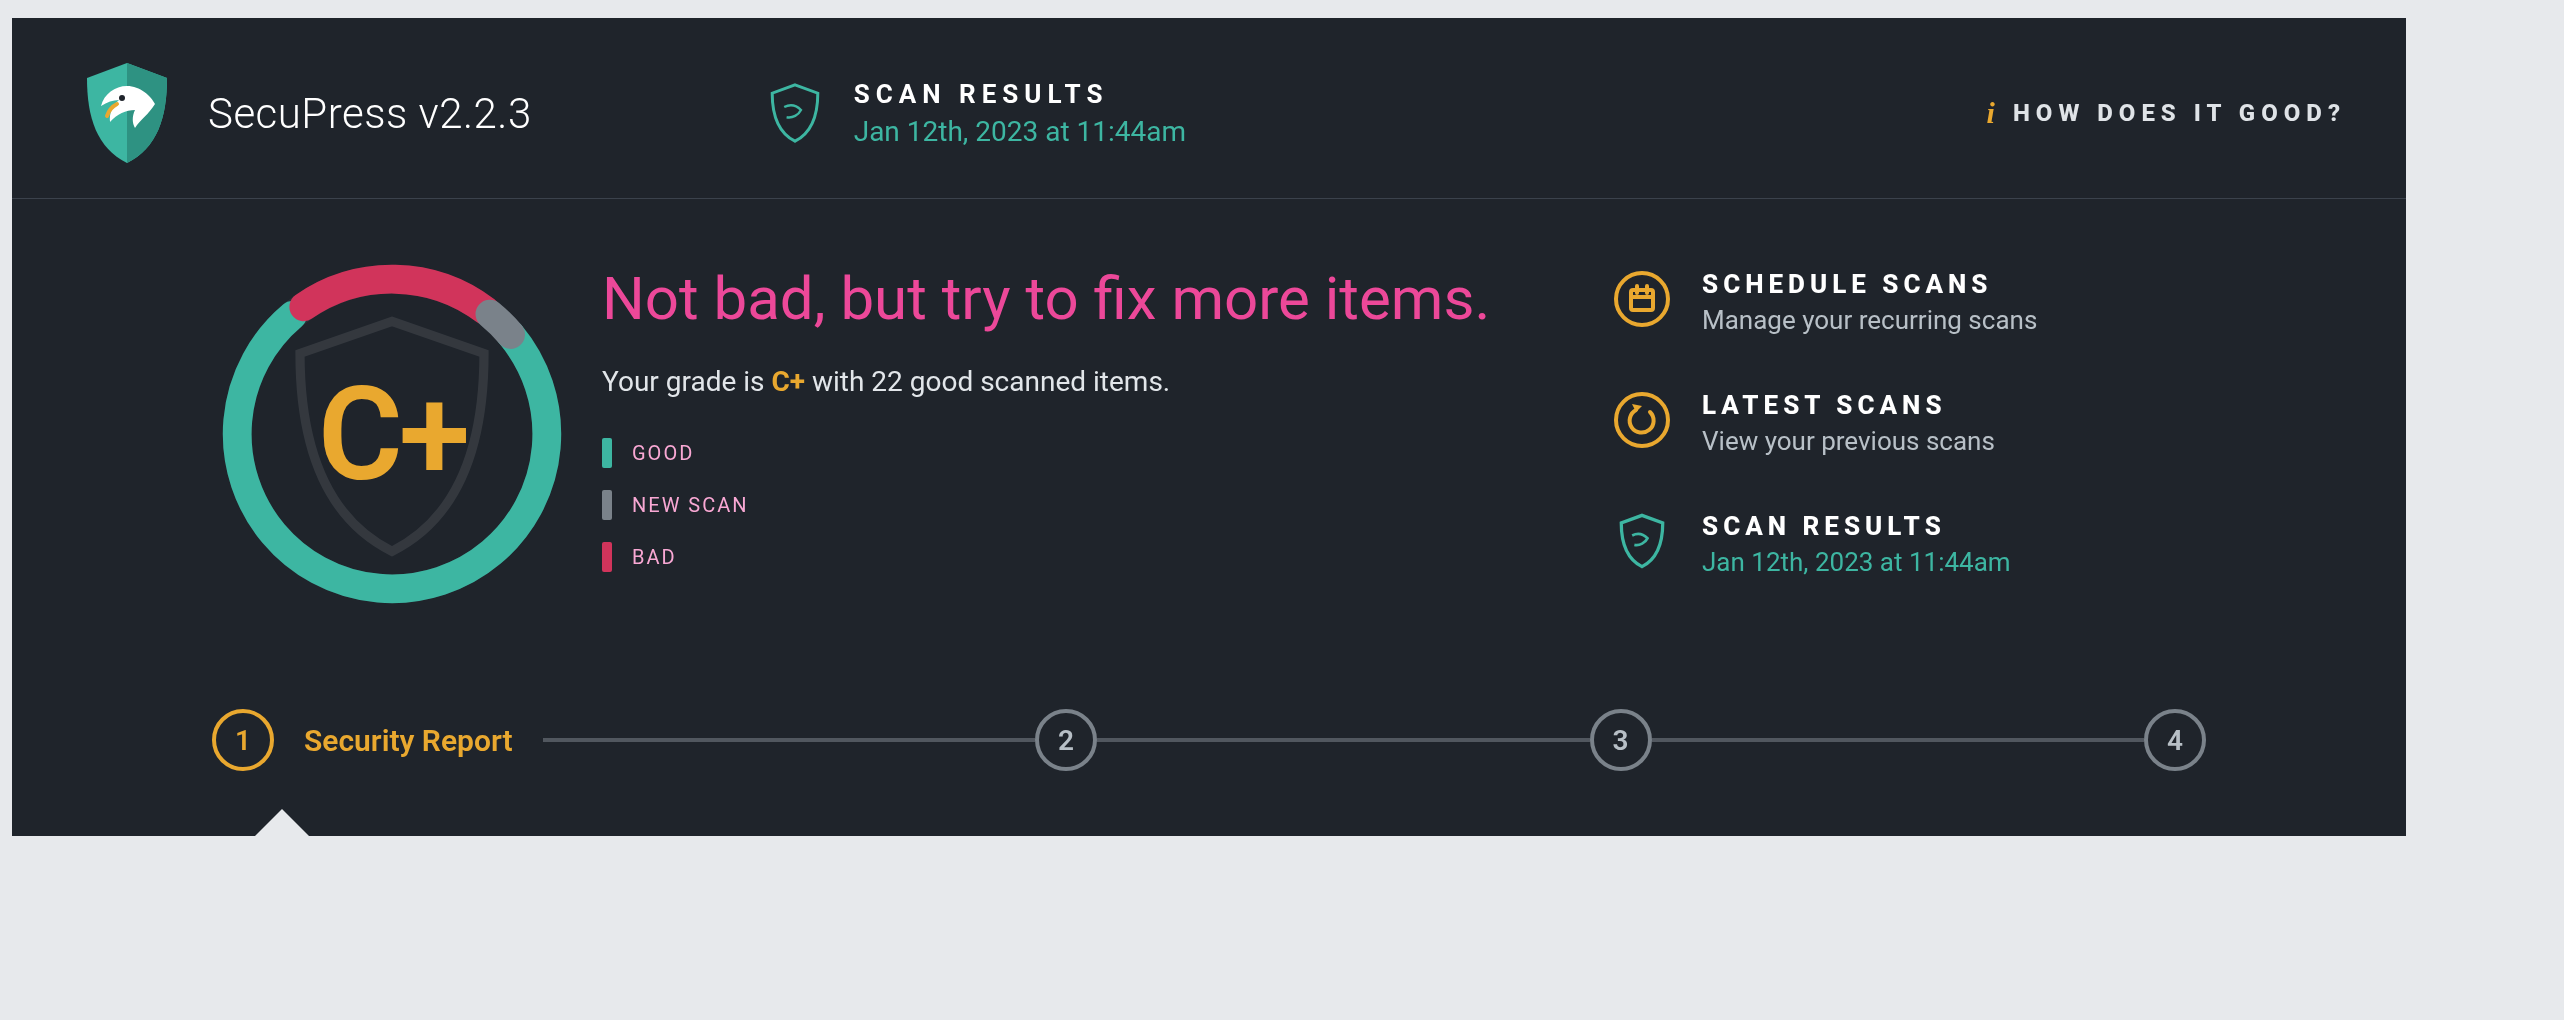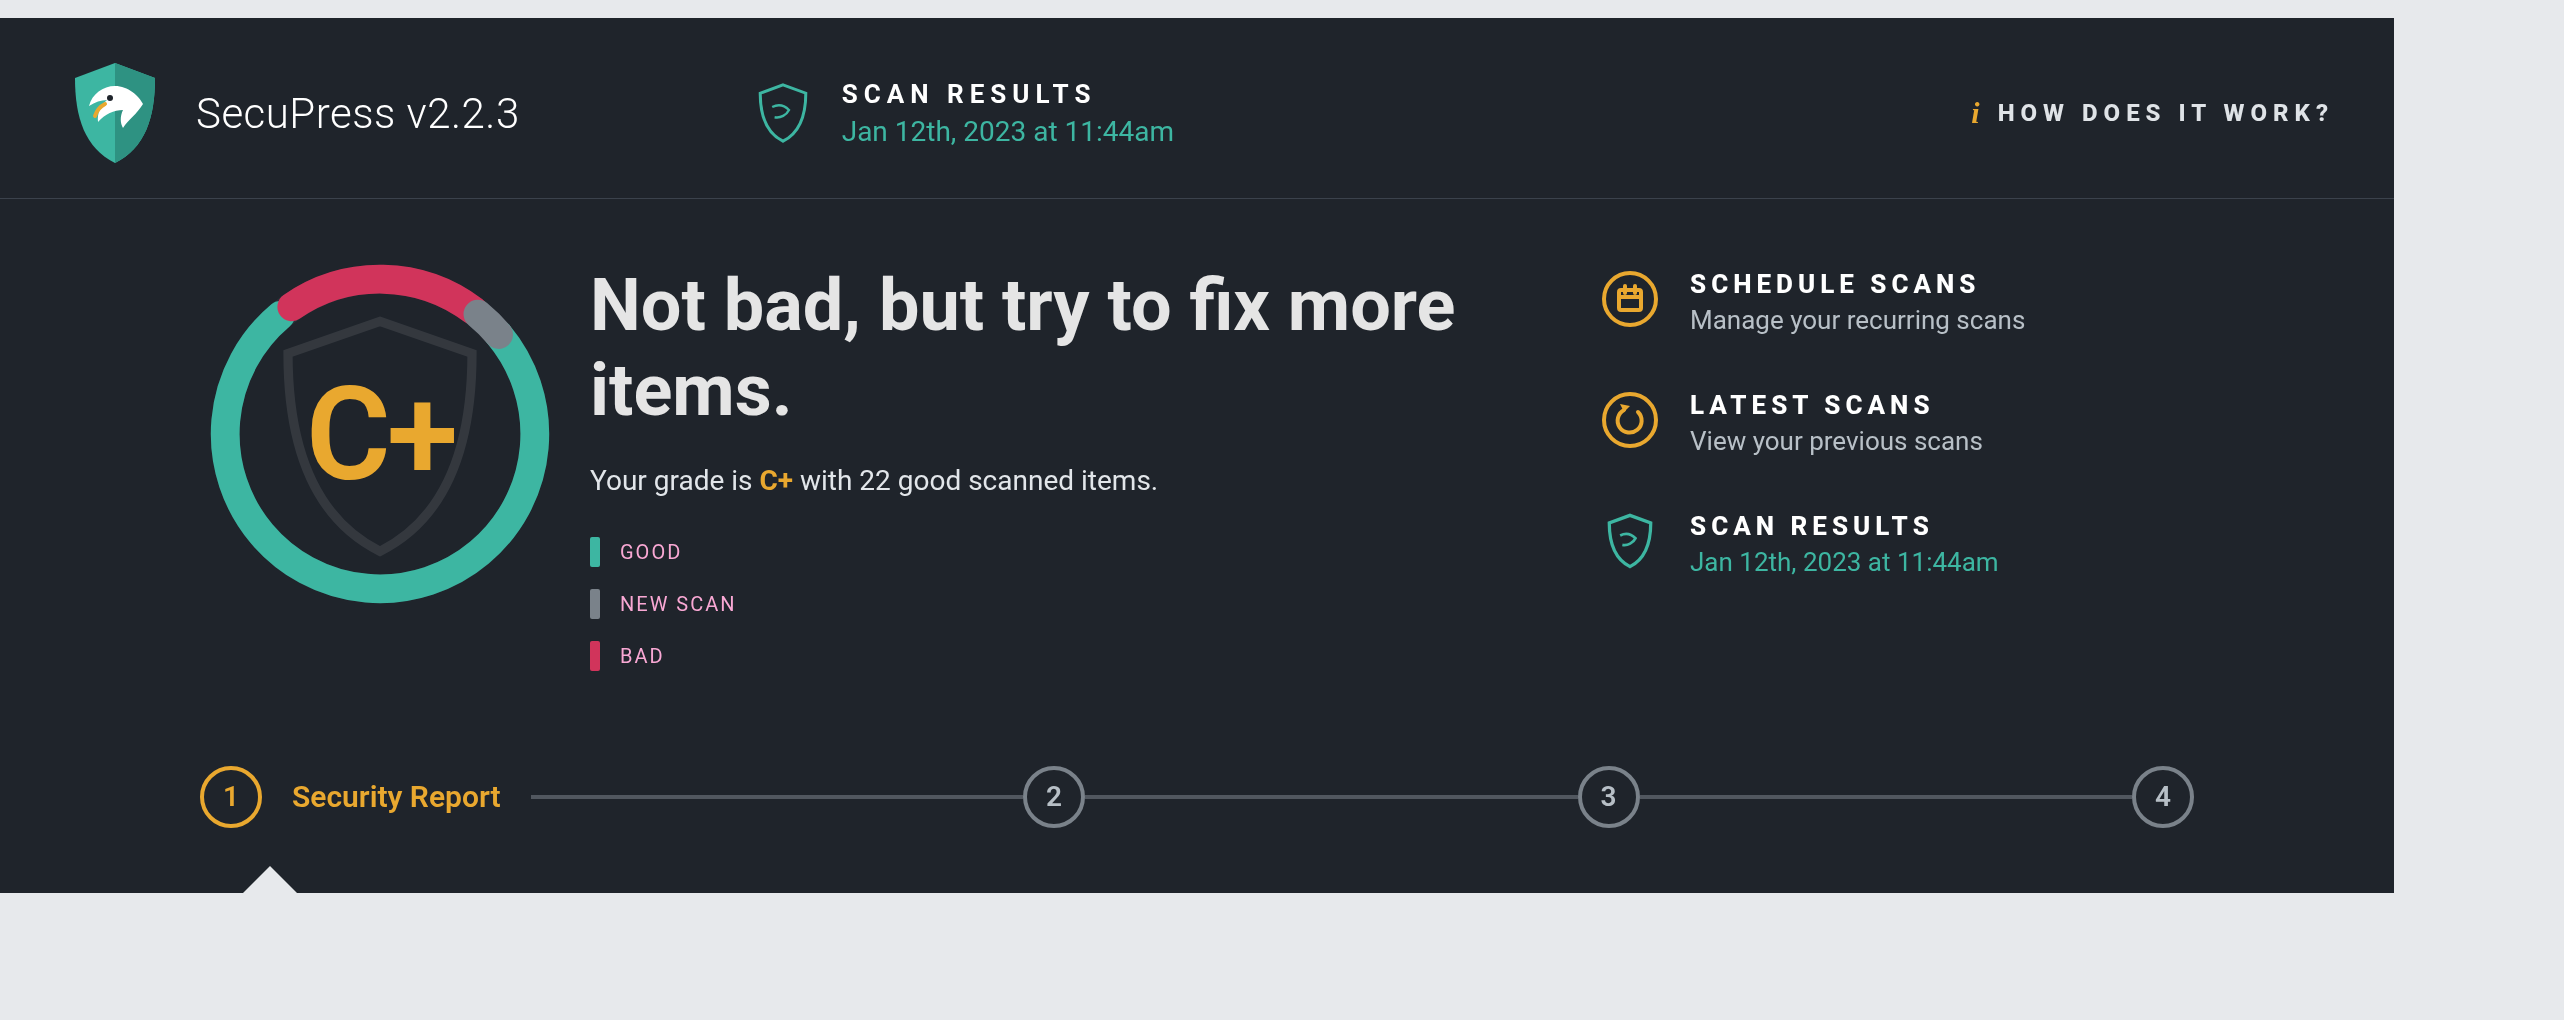--- a/index.html
+++ b/index.html
@@ -19,20 +19,21 @@
     background:var(--outer);
     font-family:-apple-system,BlinkMacSystemFont,"Segoe UI",Roboto,Helvetica,Arial,sans-serif;
     color:var(--text);
     -webkit-font-smoothing:antialiased;
   }
   .panel{
     box-sizing:border-box;
     width:2412px;
     background:var(--outer);
     padding:18px 18px 0 0;
+    margin-left:12px;
   }
   .card{
     background:var(--bg);
     width:100%;
     box-sizing:border-box;
     position:relative;
   }
 
   
   .header{
@@ -90,21 +91,21 @@
   .grade-letter{
     position:absolute;inset:0;display:flex;align-items:center;justify-content:center;
     font-size:130px;font-weight:600;color:var(--orange);
     letter-spacing:-4px;
   }
   .shield-bg{position:absolute;inset:0;display:flex;align-items:center;justify-content:center;opacity:.09;}
   .shield-bg svg{width:230px;height:260px;}
 
   .summary{flex:1;max-width:980px;padding-top:10px;}
   .headline{
-    font-size:72px;line-height:1.18;font-weight:700;color:#e5e5e5;
+    font-size:60px;line-height:1.18;font-weight:400;color:#ec4899;
     margin:0 0 30px 0;
   }
   .subline{font-size:28px;color:#e2e6ea;margin-bottom:40px;}
   .subline .g{color:var(--orange);font-weight:700;}
 
   .legend{display:flex;flex-direction:column;gap:22px;}
   .legend-row{display:flex;align-items:center;gap:20px;}
   .swatch{width:10px;height:30px;border-radius:2px;}
   .swatch.good{background:var(--teal);}
   .swatch.bad{background:var(--red);}
@@ -184,21 +185,21 @@
           </svg>
         </span>
         <div class="txt">
           <div class="t">SCAN RESULTS</div>
           <div class="d">Jan 12th, 2023 at 11:44am</div>
         </div>
       </div>
 
       <div class="how">
         <span class="i">i</span>
-        <span class="label">HOW DOES IT WORK?</span>
+        <span class="label">HOW DOES IT GOOD?</span>
       </div>
     </div>
 
     <div class="body">
 
       <div class="grade-wrap">
         <div class="shield-bg">
           <svg viewBox="0 0 100 110">
               <path d="M50 6 L90 20 C90 62 78 92 50 106 C22 92 10 62 10 20 Z" fill="none" stroke="#ffffff" stroke-width="4"></path>
             </svg>

